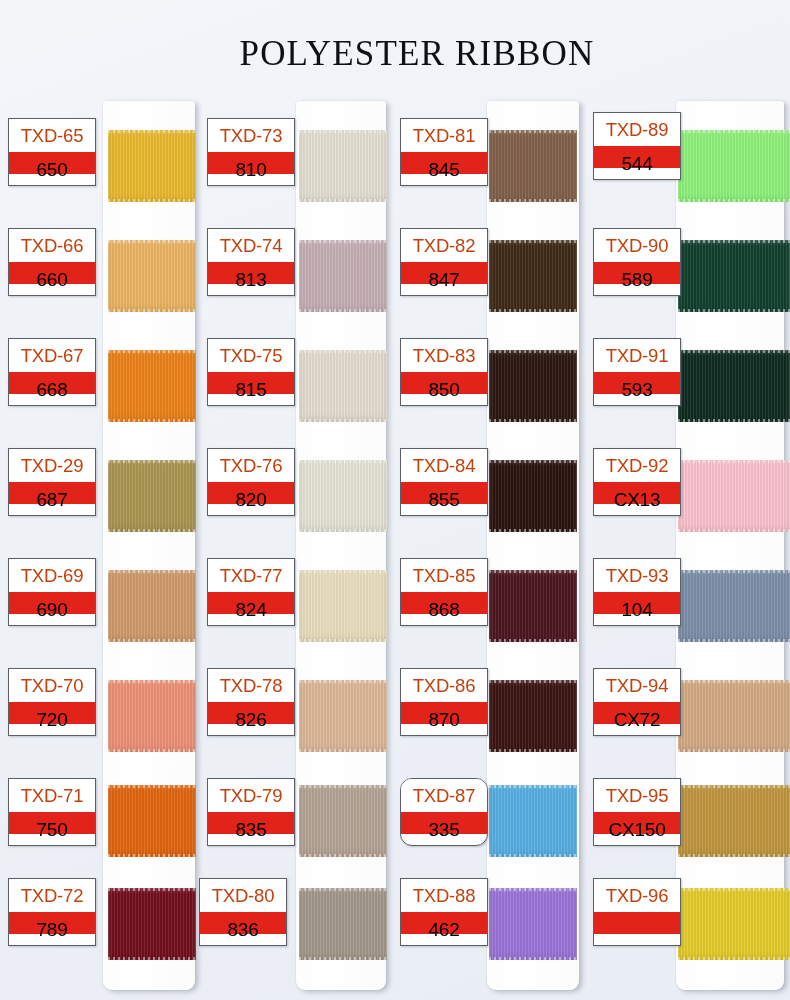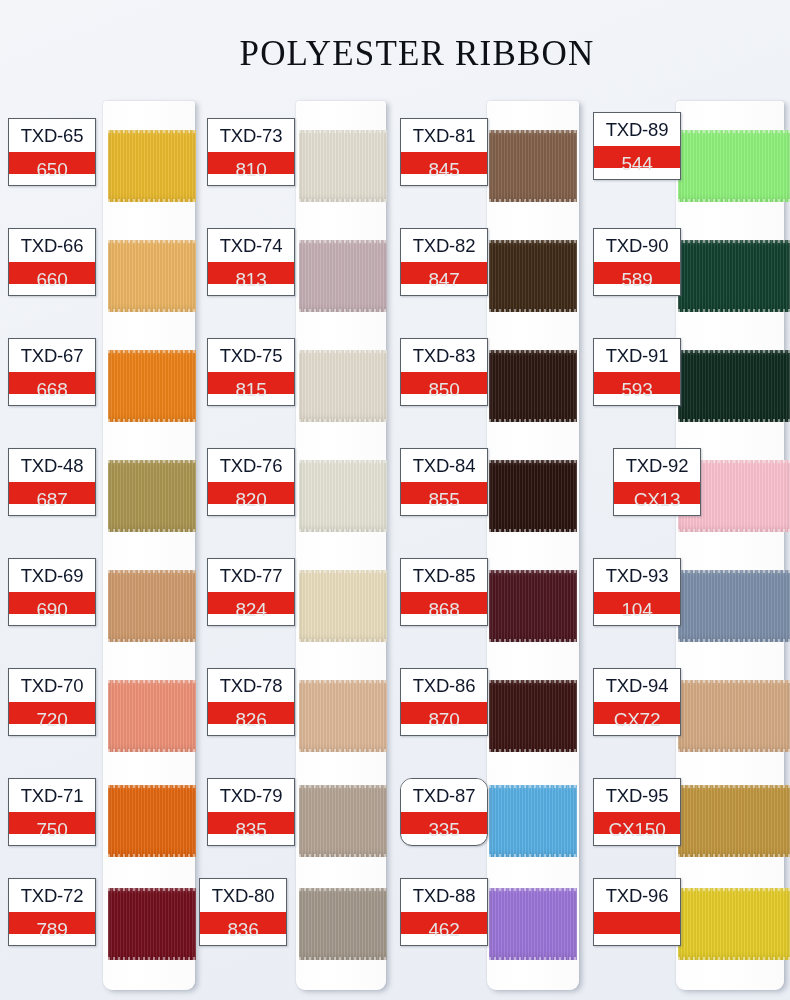--- a/index.html
+++ b/index.html
@@ -102,31 +102,31 @@
     border: 1.4px solid #5a6068;
     background: #ffffff;
     box-shadow: 1px 1px 2px rgba(80,90,110,.30);
     overflow: hidden;
   }
   .label .code {
     height: 33px;
     line-height: 33px;
     text-align: center;
     font-size: 18.5px;
-    color: #0f172a;
+    color: #c2410c;
     background: #ffffff;
     letter-spacing: -0.2px;
     white-space: nowrap;
   }
   .label .num {
     height: 22px;
     line-height: 35px;
     text-align: center;
     font-size: 19px;
-    color: #e5e5e5;
+    color: #000000;
     background: #e22319;
     letter-spacing: -0.2px;
     white-space: nowrap;
   }
 </style>
 </head>
 <body>
 
 <div id="chart-title">POLYESTER RIBBON</div>
 
@@ -151,21 +151,21 @@
         <span class="weave"></span>
       </div>
       <div class="label" style="left: 8px; top: 338px;">
         <div class="code">TXD-67</div>
         <div class="num">668</div>
       </div>
       <div class="ribbon" style="left: 108px; width: 88px; top: 460px; background: rgb(169, 148, 80);">
         <span class="weave"></span>
       </div>
       <div class="label" style="left: 8px; top: 448px;">
-        <div class="code">TXD-48</div>
+        <div class="code">TXD-29</div>
         <div class="num">687</div>
       </div>
       <div class="ribbon" style="left: 108px; width: 88px; top: 570px; background: rgb(206, 154, 108);">
         <span class="weave"></span>
       </div>
       <div class="label" style="left: 8px; top: 558px;">
         <div class="code">TXD-69</div>
         <div class="num">690</div>
       </div>
       <div class="ribbon" style="left: 108px; width: 88px; top: 680px; background: rgb(236, 144, 119);">
@@ -327,21 +327,21 @@
       <div class="ribbon" style="left: 100px; width: 112px; top: 350px; background: rgb(15, 43, 32);">
         <span class="weave"></span>
       </div>
       <div class="label" style="left: 15px; top: 338px;">
         <div class="code">TXD-91</div>
         <div class="num">593</div>
       </div>
       <div class="ribbon" style="left: 100px; width: 112px; top: 460px; background: rgb(249, 192, 205);">
         <span class="weave"></span>
       </div>
-      <div class="label" style="left: 15px; top: 448px; margin-left: 20px;">
+      <div class="label" style="left: 15px; top: 448px;">
         <div class="code">TXD-92</div>
         <div class="num">CX13</div>
       </div>
       <div class="ribbon" style="left: 100px; width: 112px; top: 570px; background: rgb(123, 142, 168);">
         <span class="weave"></span>
       </div>
       <div class="label" style="left: 15px; top: 558px;">
         <div class="code">TXD-93</div>
         <div class="num">104</div>
       </div>

